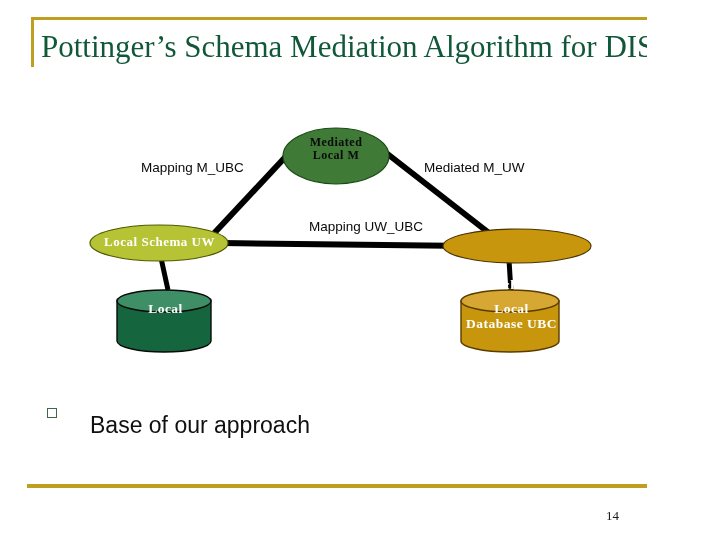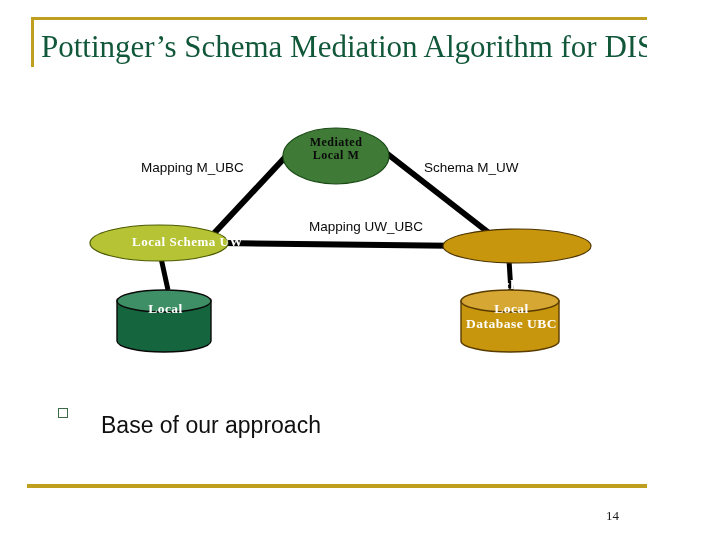--- a/index.html
+++ b/index.html
@@ -60,21 +60,21 @@
     top: 508px;
     font-family: "Liberation Serif", serif;
     font-size: 13px;
     color: #1a1a1a;
     margin-left: 32px;
   }
 
   
   #bullet-row {
     position: absolute;
-    left: 58px;
+    left: 47px;
     top: 412px;
     display: flex;
     align-items: flex-start;
   }
   #bullet-marker {
     display: inline-block;
     width: 8px;
     height: 8px;
     border: 1px solid #3d6b47;
     background: #ffffff;
@@ -113,21 +113,20 @@
 
   #label-mediated {
     left: 283px; top: 136px; width: 106px;
     font-size: 12px;
     color: #0a0a0a;
   }
   #label-schema-uw {
     left: 90px; top: 235px; width: 139px;
     font-size: 13px;
     color: #ffffff;
-    padding-left: 28px;
   }
   #label-schema-ubc {
     left: 443px; top: 238px; width: 148px;
     font-size: 13px;
     color: #ffffff;
     margin-top: 40px;
   }
   #label-db-uw {
     left: 112px; top: 301px; width: 107px;
     font-size: 13.5px;
@@ -207,21 +206,21 @@
   <div class="node-label" id="label-db-uw">
     <div>Local</div>
   </div>
 
   <div class="node-label" id="label-db-ubc">
     <div>Local</div>
     <div>Database UBC</div>
   </div>
 
   <div class="edge-label" id="edge-label-m-ubc">Mapping M_UBC</div>
-  <div class="edge-label" id="edge-label-m-uw">Schema M_UW</div>
+  <div class="edge-label" id="edge-label-m-uw">Mediated M_UW</div>
   <div class="edge-label" id="edge-label-uw-ubc">Mapping UW_UBC</div>
 
   <div id="bullet-row">
     <span id="bullet-marker"></span>
     <span id="bullet-text">Base of our approach</span>
   </div>
 
   <div id="footer-rule"></div>
   <div id="page-number">14</div>
 

